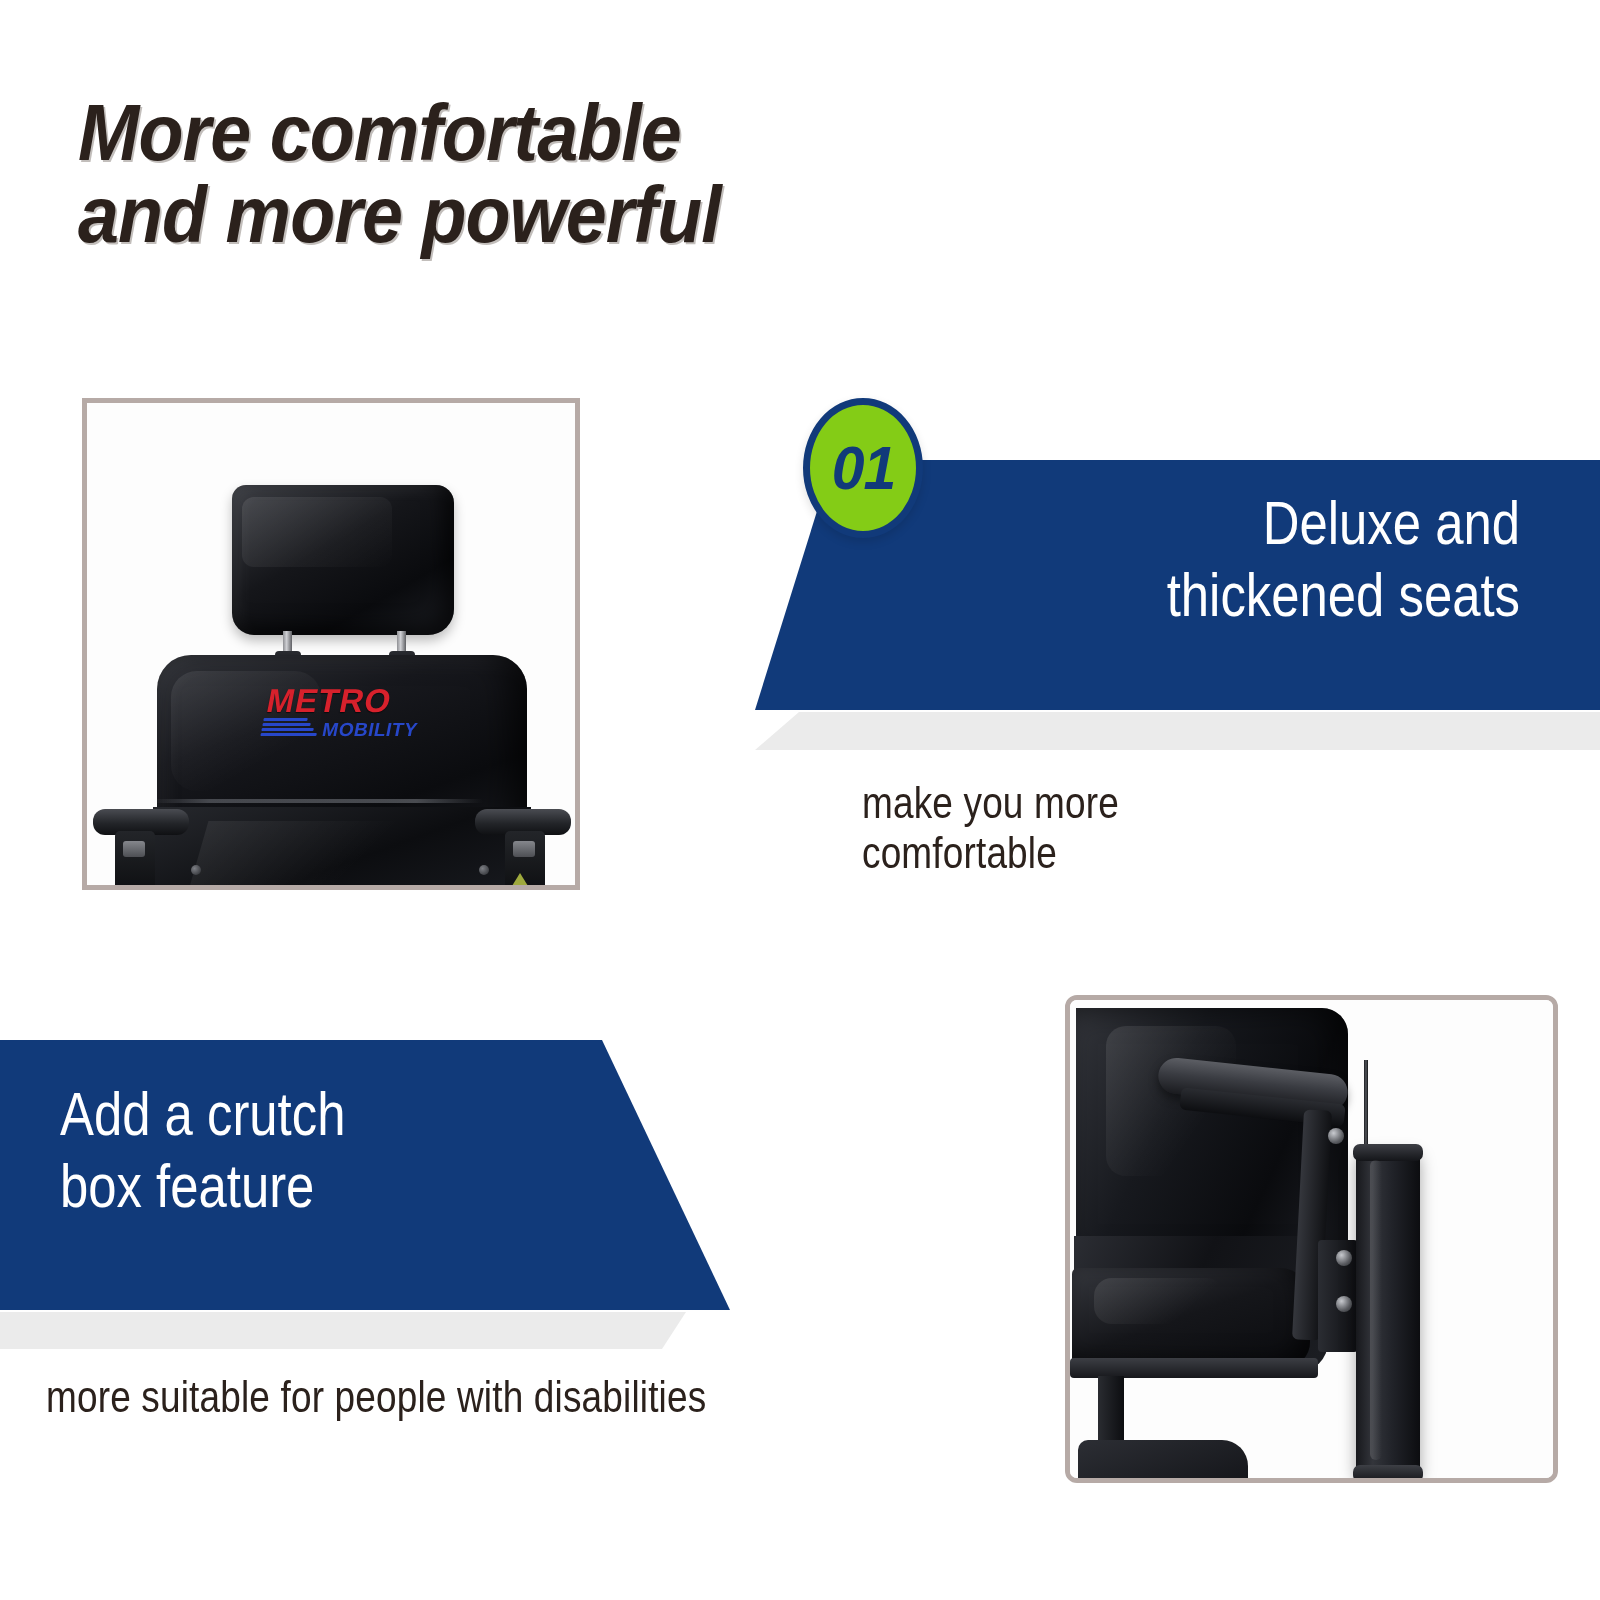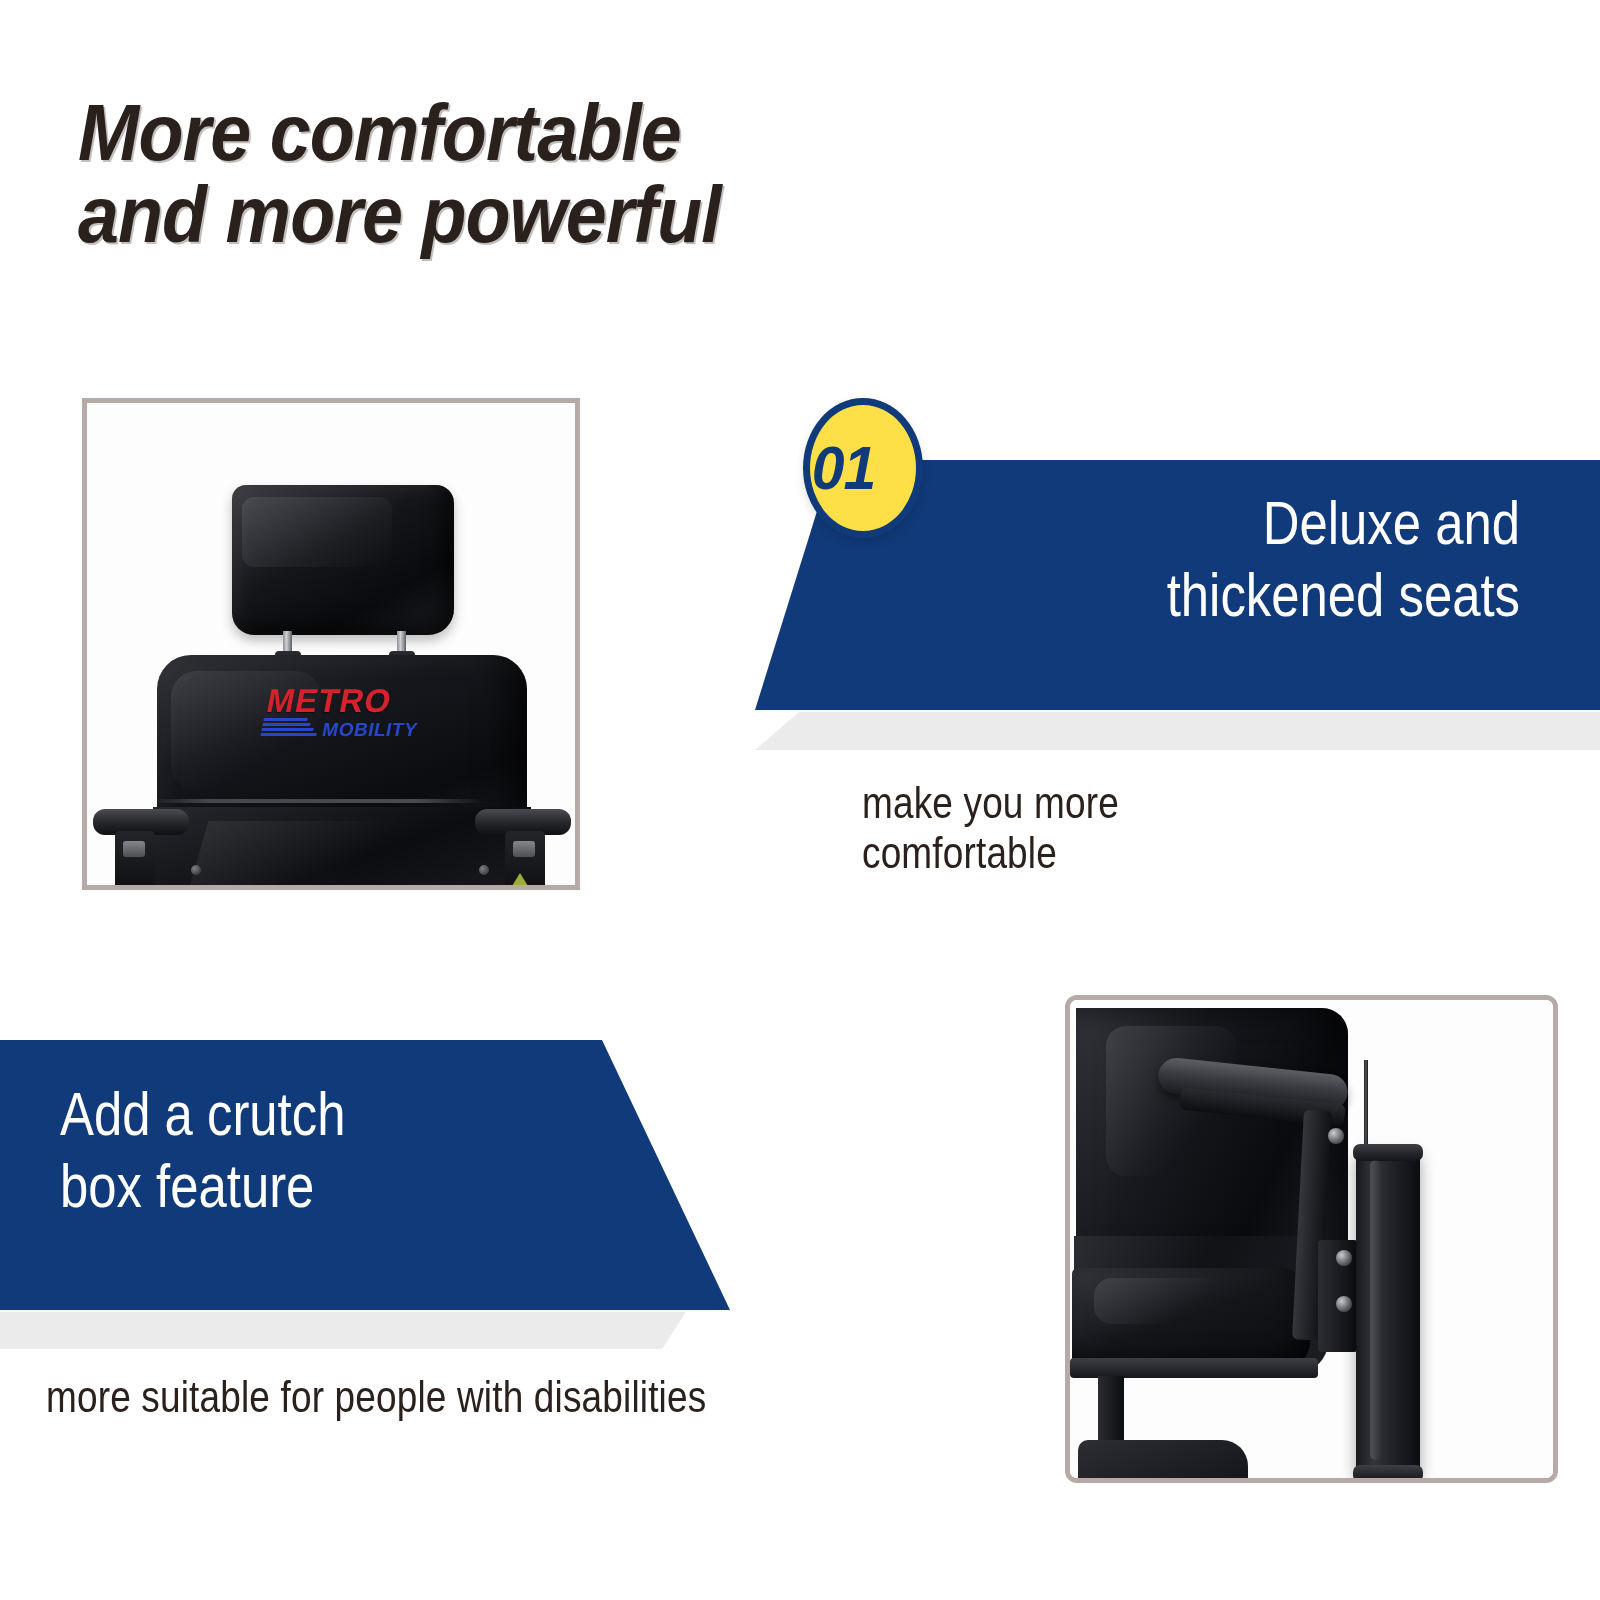--- a/index.html
+++ b/index.html
@@ -253,25 +253,25 @@
     white-space:pre-line;
   }
   #banner-1-text{left:900px;top:487px;width:620px;text-align:right;
     transform-origin:right top;}
   #banner-2-text{left:60px;top:1078px;width:640px;text-align:left;
     transform-origin:left top;}
 
   
   .badge{
     position:absolute;
-    background:#fde047;
+    background:#84cc16;
     border:7px solid #113a7a;
     border-radius:50%;
     box-sizing:border-box;
-    display:flex;align-items:center;
+    display:flex;align-items:center;justify-content:center;
     box-shadow:0 4px 10px rgba(0,0,0,.12);
   }
   .badge span{
     color:#113a7a;
     font-family:"Liberation Sans","DejaVu Sans",sans-serif;
     font-weight:700;font-style:italic;
     font-size:62px;letter-spacing:-1px;
     transform:scaleX(0.95);
     line-height:1;
   }

